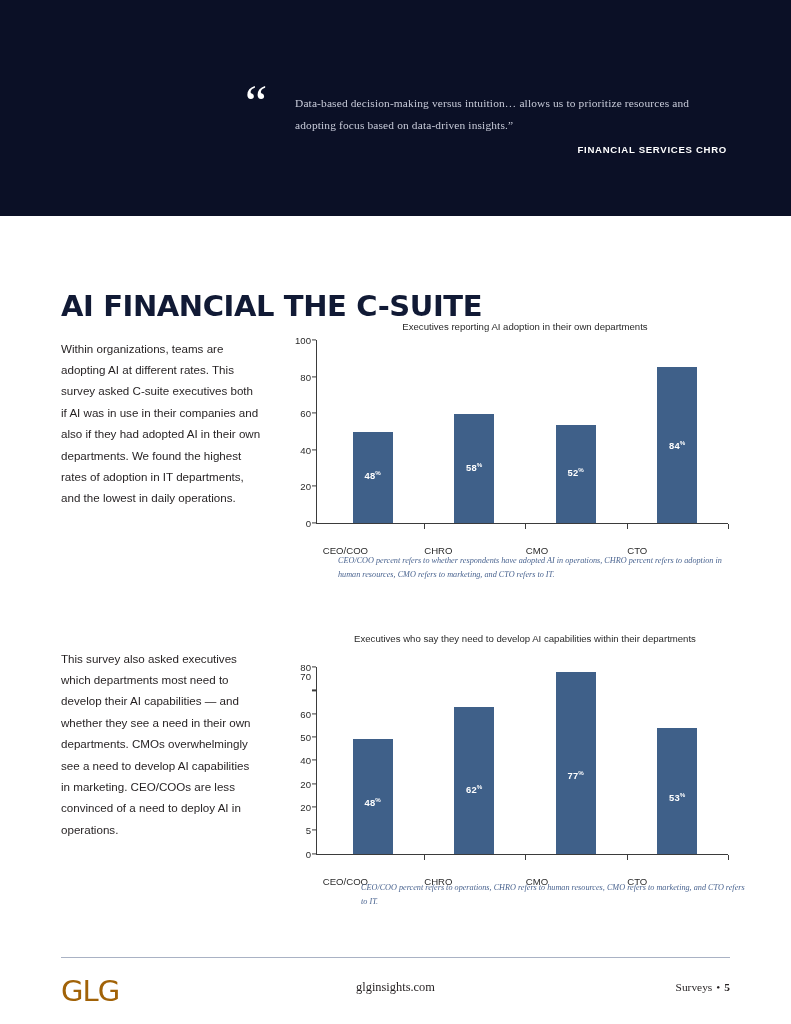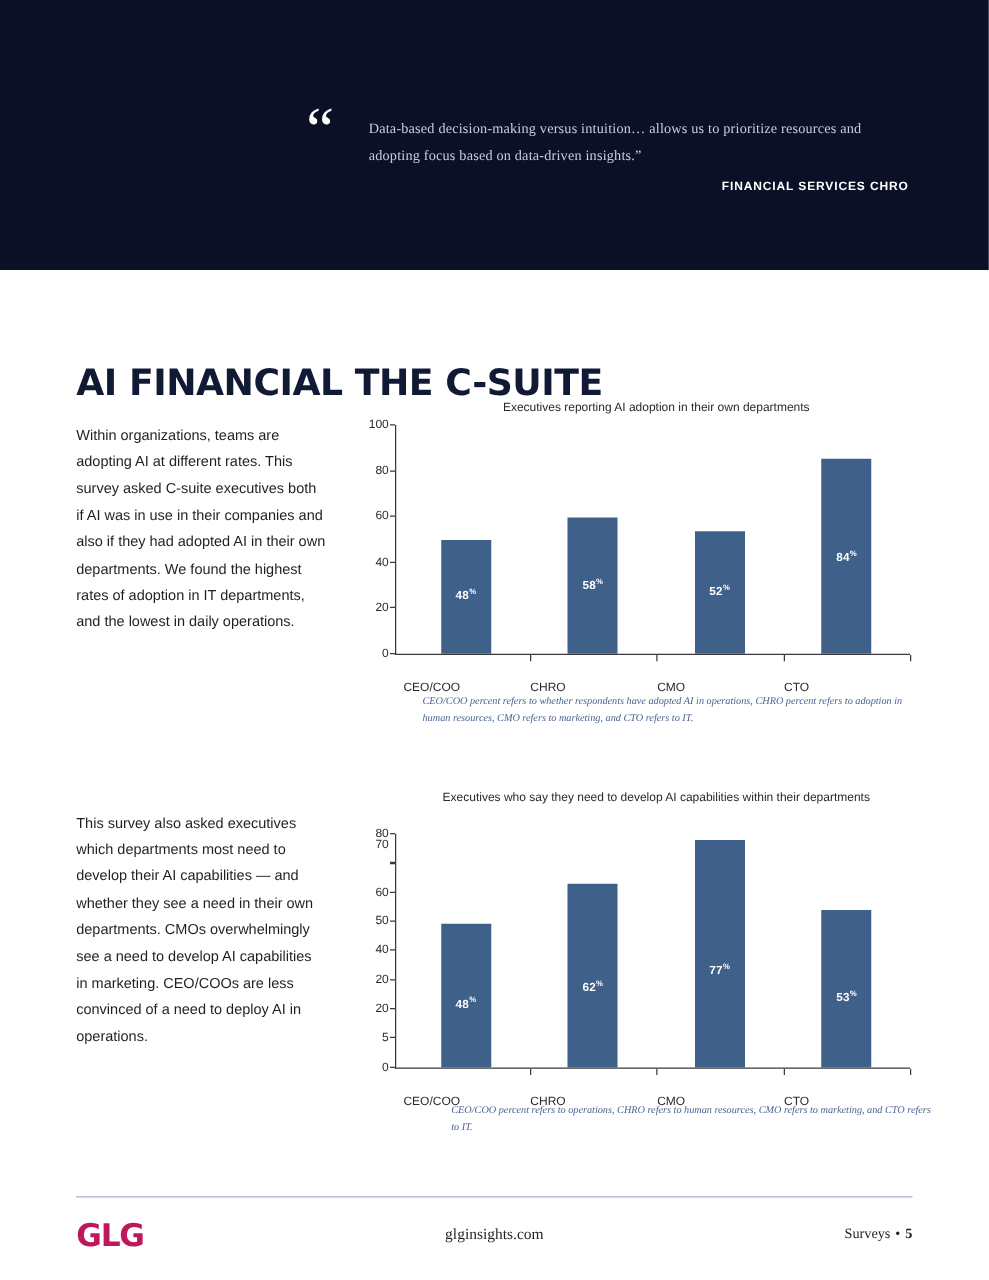--- a/index.html
+++ b/index.html
@@ -206,24 +206,24 @@
     top: 957px;
     width: 669px;
     height: 1px;
     background: #a9b2c4;
   }
   .footer-logo {
     position: absolute;
     left: 61px;
     top: 974px;
     font-family: "DejaVu Sans", sans-serif;
-    font-size: 25px;
-    font-weight: bold;
+    font-size: 29px;
+    font-weight: normal;
     letter-spacing: -1px;
-    color: #be185d;
+    color: #a16207;
   }
   .footer-url {
     position: absolute;
     left: 0;
     top: 980px;
     width: 791px;
     text-align: center;
     font-family: "Liberation Serif", serif;
     font-size: 12.4px;
     color: #231f20;

